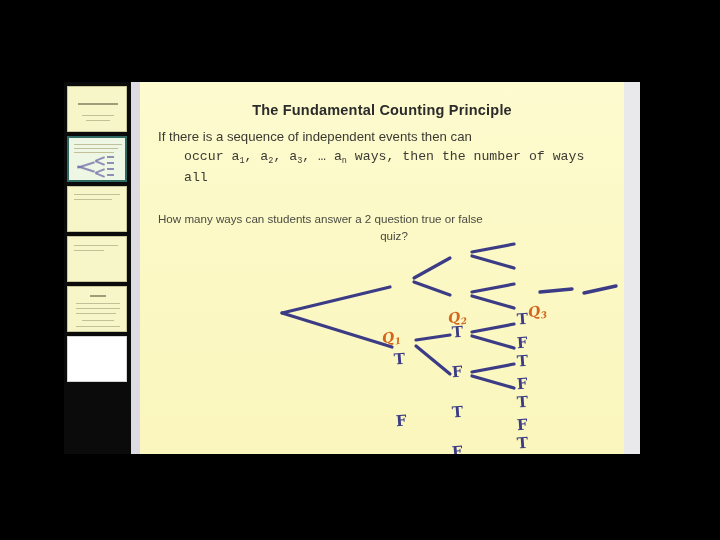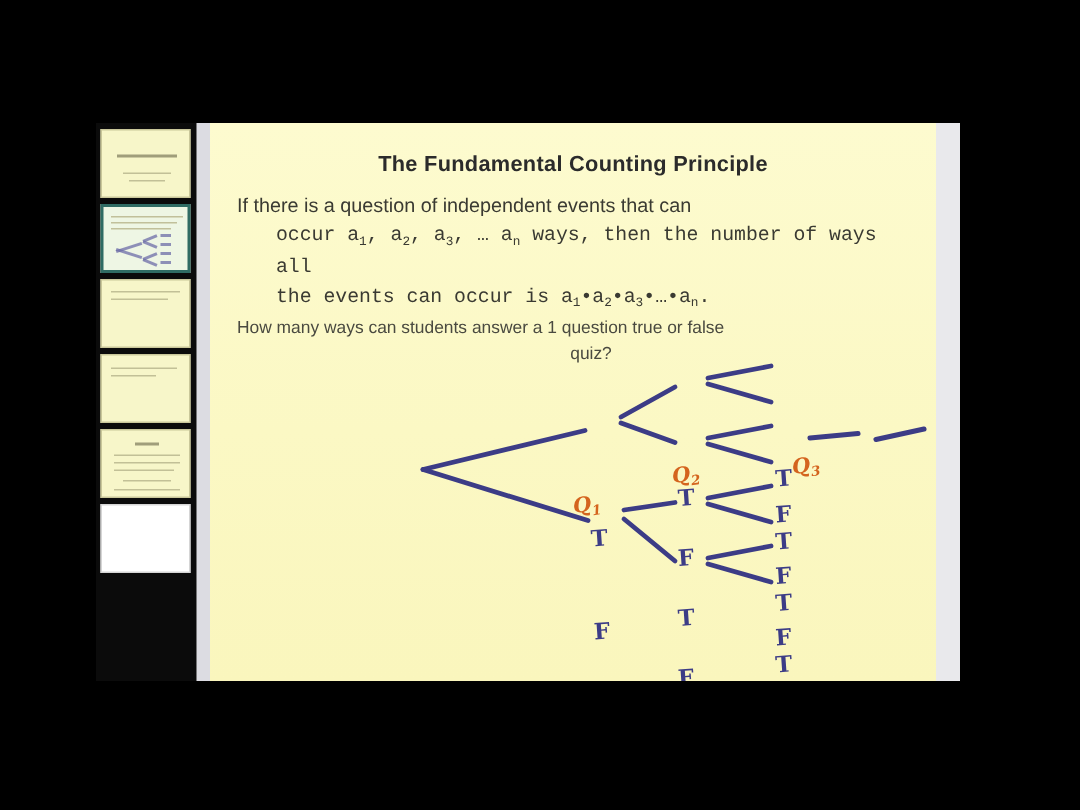--- a/index.html
+++ b/index.html
@@ -108,31 +108,28 @@
     </div>
 
     <div id="sb-gap"></div>
 
     <div id="slide">
       <div id="slide-pad">
 
         <div id="title">The Fundamental Counting Principle</div>
 
         <div id="body">
-          <div class="l1"><span>If there is a question of independent events that can</span></div>
+          <div class="l1"><span>If there is a sequence of independent events then can</span></div>
           <div class="l2">
             <span>occur a</span><sub>1</sub><span>, a</span><sub>2</sub><span>, a</span><sub>3</sub><span>, … a</span><sub>n</sub><span> ways, then the number of ways all</span>
-          </div>
-          <div class="l2">
-            <span>the events can occur is a</span><sub>1</sub><span>•a</span><sub>2</sub><span>•a</span><sub>3</sub><span>•…•a</span><sub>n</sub><span>.</span>
           </div>
         </div>
 
         <div id="question">
-          <div><span>How many ways can students answer a 1 question true or false</span></div>
+          <div><span>How many ways can students answer a 2 question true or false</span></div>
           <div class="l2"><span>quiz?</span></div>
         </div>
 
         <svg id="ink" viewBox="0 0 560 372">
           <g stroke="#3c3c86" stroke-width="3.2" stroke-linecap="round" fill="none">
 
             <path d="M142 231 L250 205"></path>
             <path d="M142 231 L252 265"></path>
 
             <path d="M274 196 L310 176"></path>

